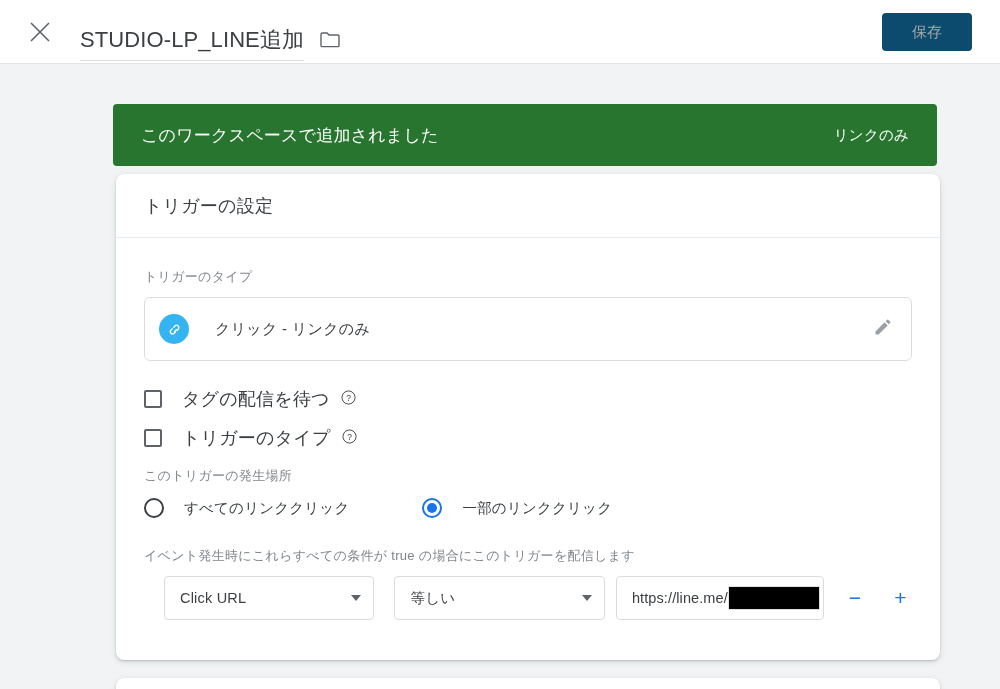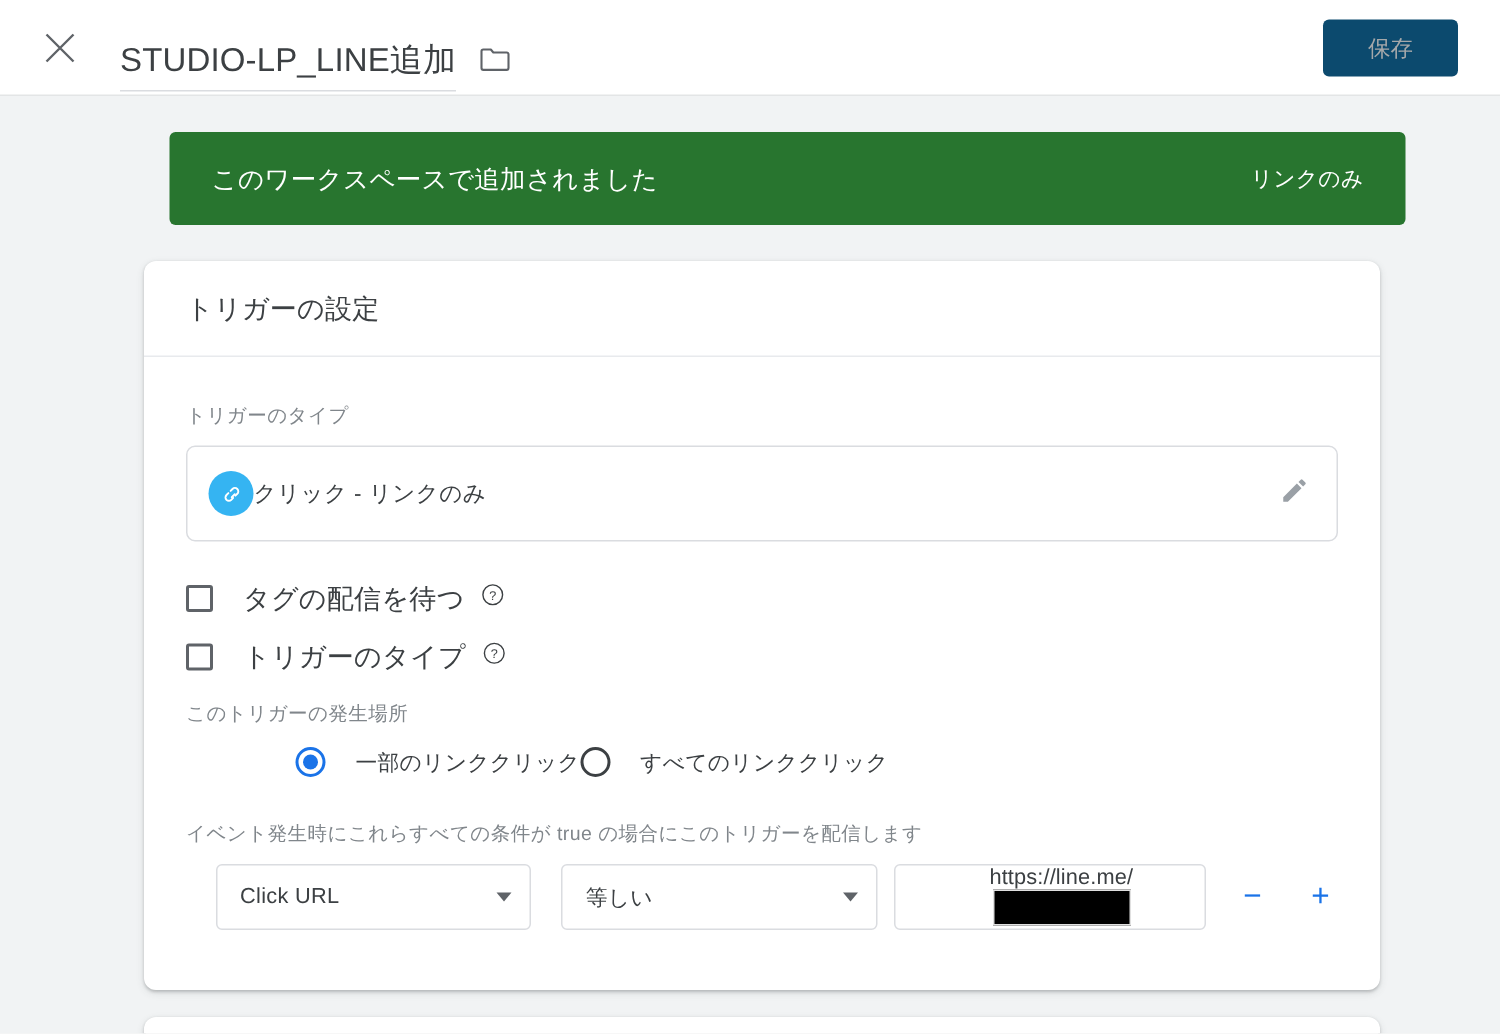--- a/index.html
+++ b/index.html
@@ -65,21 +65,21 @@
   
   .page {
     position: relative;
     height: 625px;
     background: #f1f3f4;
     overflow: hidden;
   }
 
   .banner {
     position: absolute;
-    left: 113px; top: 24px;
+    left: 113px; top: 40px;
     width: 824px; height: 62px;
     background: #28752f;
     border-radius: 4px;
     display: flex; align-items: center;
     padding: 0 28px;
     justify-content: space-between;
   }
   .banner-text {
     color: #ffffff;
     font-size: 17px;
@@ -87,21 +87,21 @@
   }
   .banner-action {
     color: #ffffff;
     font-size: 14.5px;
     cursor: pointer;
     letter-spacing: 0.2px;
   }
 
   .card {
     position: absolute;
-    left: 96px;
+    left: 116px;
     width: 824px;
     background: #ffffff;
     border-radius: 8px;
     box-shadow: 0 1px 2px rgba(60,64,67,.25), 0 2px 6px rgba(60,64,67,.12);
   }
   .card-main { top: 110px; height: 486px; }
   .card-next { top: 614px; height: 80px; }
 
   .card-header {
     height: 64px;
@@ -135,20 +135,21 @@
     background: #fff;
   }
   .trigger-icon {
     width: 30px; height: 30px;
     border-radius: 50%;
     background: #35b4f2;
     display: flex; align-items: center; justify-content: center;
     flex: 0 0 auto;
   }
   .trigger-name {
+    margin-left: 26px;
     font-size: 15px;
     color: #3c4043;
     letter-spacing: 0.3px;
     flex: 1 1 auto;
   }
   .pencil { flex: 0 0 auto; cursor: pointer; display:flex; }
 
   
   .checks { margin-top: 28px; }
   .check-row {
@@ -242,21 +243,20 @@
   }
   .value-input {
     width: 213px; height: 44px;
     margin-left: 11px;
     border: 1px solid #dadce0;
     border-radius: 4px;
     background: #fff;
     display: flex; align-items: center;
     padding: 0 0 0 15px;
     overflow: hidden;
-    flex-direction: column;
   }
   .value-text {
     font-size: 14.5px;
     color: #3c4043;
     letter-spacing: 0.1px;
     white-space: nowrap;
   }
   .redaction {
     width: 92px; height: 24px;
     background: #000;
@@ -364,27 +364,27 @@
                 <text x="8" y="11.6" text-anchor="middle" font-size="9" font-family="Liberation Sans, sans-serif" fill="#3c4043">?</text>
               </svg>
             </span>
           </div>
         </div>
       </div>
 
       <div class="field-label radio-label">このトリガーの発生場所</div>
 
       <div class="radio-row">
+        <div class="radio-item">
+          <div class="radio"></div>
+          <div class="radio-text">すべてのリンククリック</div>
+        </div>
         <div class="radio-item second">
           <div class="radio selected"></div>
           <div class="radio-text">一部のリンククリック</div>
-        </div>
-        <div class="radio-item">
-          <div class="radio"></div>
-          <div class="radio-text">すべてのリンククリック</div>
         </div>
       </div>
 
       <div class="field-label cond-label">イベント発生時にこれらすべての条件が true の場合にこのトリガーを配信します</div>
 
       <div class="cond-row">
         <div class="select select-var">
           <div class="select-text">Click URL</div>
           <span class="caret"></span>
         </div>

